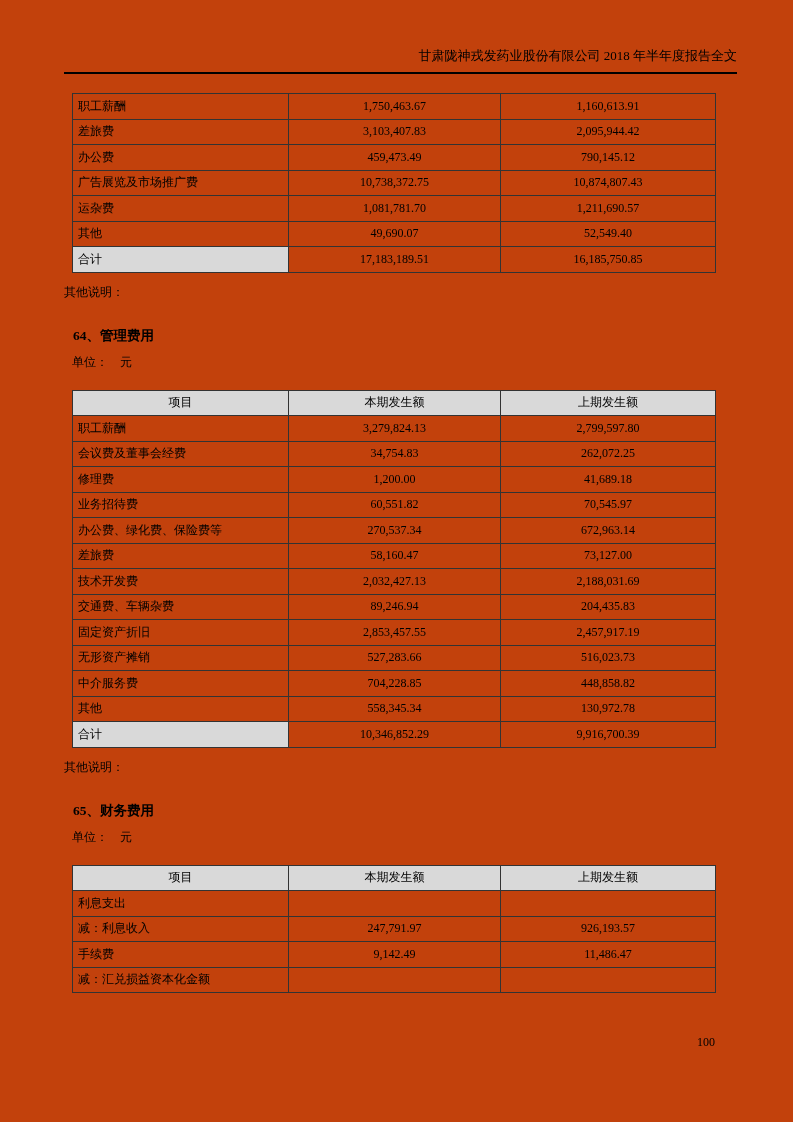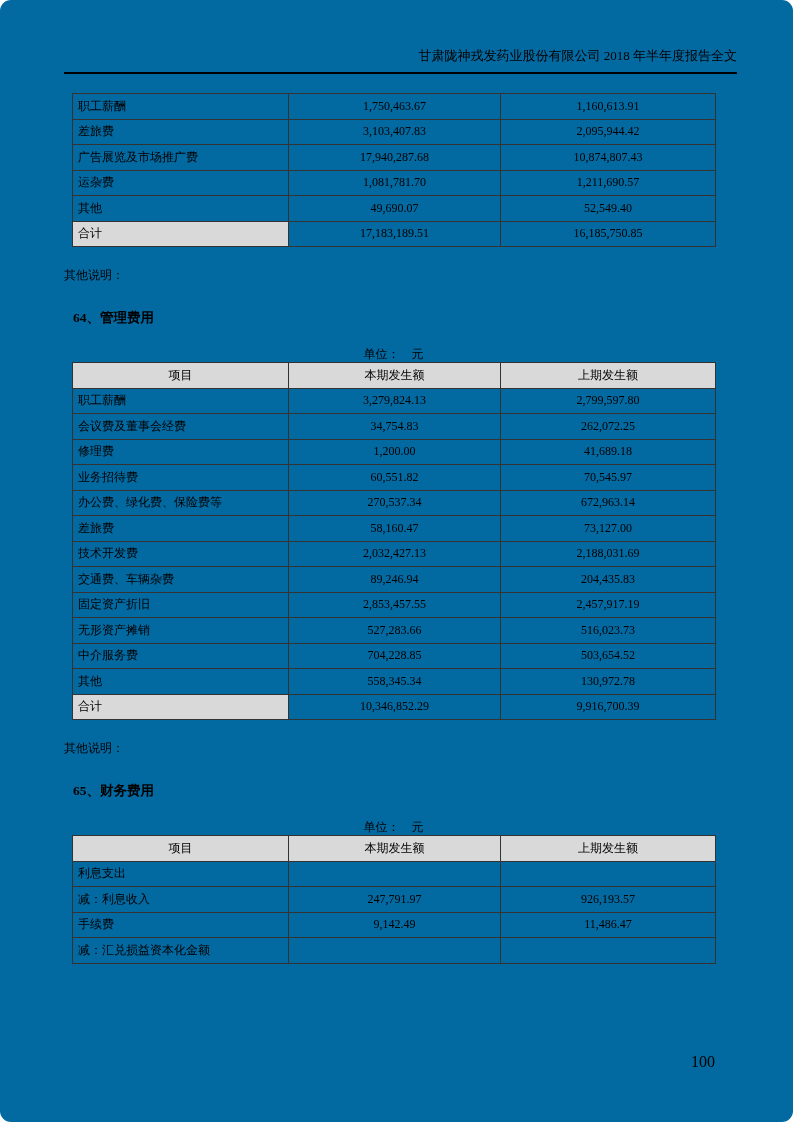--- a/index.html
+++ b/index.html
@@ -1,42 +1,41 @@
 <!DOCTYPE html>
 <html><head>
 <meta charset="utf-8">
 <style>
   * { box-sizing: border-box; }
   html, body { margin: 0; padding: 0; background: #ffffff; }
   .page {
     width: 793px;
     height: 1122px;
-    background: #0369a1;
+    background: #c2410c;
     color: #000;
     font-family: "Liberation Serif", "DejaVu Serif", serif;
     position: relative;
     padding: 46px 56px 0 64px;
     overflow: hidden;
-    border-radius: 11px;
   }
   .doc-header {
     text-align: right;
     font-size: 13px;
     line-height: 20px;
     padding-bottom: 6px;
     border-bottom: 2px solid #000;
   }
   .block { margin-left: 8px; width: 643px; }
   table {
     border-collapse: collapse;
     width: 643px;
     table-layout: fixed;
   }
   .tbl1 { margin-top: 19px; }
-  .tbl-body { margin-top: 0; }
+  .tbl-body { margin-top: 20px; }
   col.c1 { width: 216px; }
   col.c2 { width: 212px; }
   col.c3 { width: 215px; }
   th, td {
     border: 1px solid #333;
     font-size: 12px;
     height: 25.5px;
     padding: 0 5px;
     overflow: hidden;
     white-space: nowrap;
@@ -46,42 +45,43 @@
     background: #d9d9d9;
     font-weight: normal;
     text-align: center;
   }
   td.label { text-align: left; }
   td.num { text-align: center; }
   tr.total-row td.label { background: #d9d9d9; }
   .footnote {
     font-size: 12px;
     line-height: 16px;
-    margin-top: 20px;
+    margin-top: 12px;
+    font-family: Liberation Mono, monospace;
   }
   .section-heading {
     font-size: 13.5px;
     font-weight: bold;
     line-height: 17px;
     margin: 26px 0 0 9px;
   }
   .section-heading.h65 { }
   .unit-line {
     width: 643px;
     margin-left: 8px;
-    margin-top: 20px;
-    text-align: center;
+    margin-top: 10px;
+    text-align: left;
     font-size: 12px;
     line-height: 16px;
   }
   .page-number {
     position: absolute;
     right: 78px;
-    bottom: 51px;
-    font-size: 16px;
+    bottom: 72px;
+    font-size: 12px;
   }
 </style>
 </head>
 <body>
 
 <div class="page">
 
   <div class="doc-header">甘肃陇神戎发药业股份有限公司 2018 年半年度报告全文</div>
 
   <table class="tbl1 block">
@@ -95,22 +95,27 @@
           <td class="label">职工薪酬</td>
           <td class="num">1,750,463.67</td>
           <td class="num">1,160,613.91</td>
         </tr>
         <tr>
           <td class="label">差旅费</td>
           <td class="num">3,103,407.83</td>
           <td class="num">2,095,944.42</td>
         </tr>
         <tr>
+          <td class="label">办公费</td>
+          <td class="num">459,473.49</td>
+          <td class="num">790,145.12</td>
+        </tr>
+        <tr>
           <td class="label">广告展览及市场推广费</td>
-          <td class="num">17,940,287.68</td>
+          <td class="num">10,738,372.75</td>
           <td class="num">10,874,807.43</td>
         </tr>
         <tr>
           <td class="label">运杂费</td>
           <td class="num">1,081,781.70</td>
           <td class="num">1,211,690.57</td>
         </tr>
         <tr>
           <td class="label">其他</td>
           <td class="num">49,690.07</td>
@@ -190,21 +195,21 @@
           <td class="num">2,457,917.19</td>
         </tr>
         <tr>
           <td class="label">无形资产摊销</td>
           <td class="num">527,283.66</td>
           <td class="num">516,023.73</td>
         </tr>
         <tr>
           <td class="label">中介服务费</td>
           <td class="num">704,228.85</td>
-          <td class="num">503,654.52</td>
+          <td class="num">448,858.82</td>
         </tr>
         <tr>
           <td class="label">其他</td>
           <td class="num">558,345.34</td>
           <td class="num">130,972.78</td>
         </tr>
         <tr class="total-row">
           <td class="label">合计</td>
           <td class="num">10,346,852.29</td>
           <td class="num">9,916,700.39</td>

